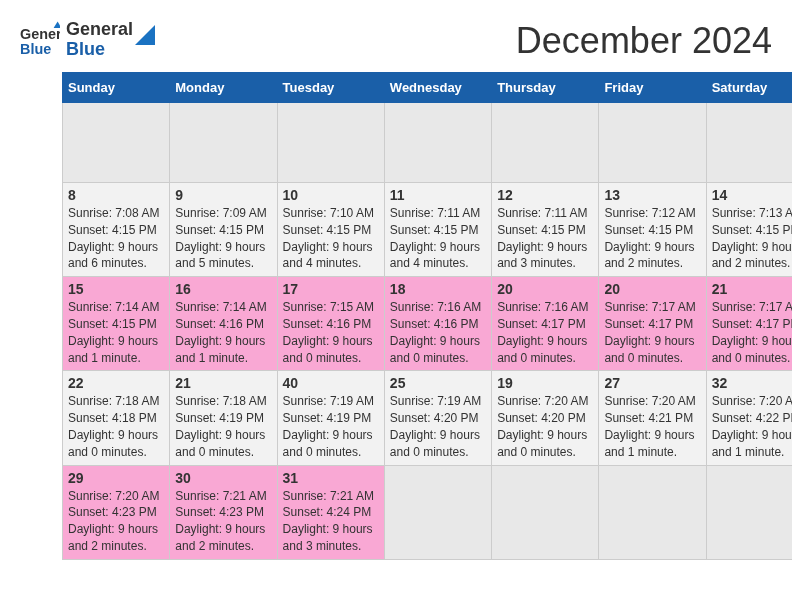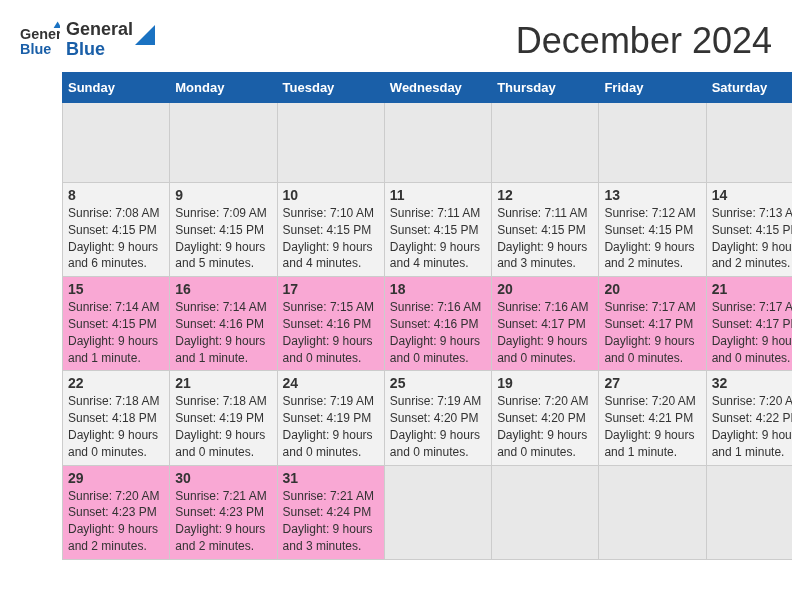--- a/index.html
+++ b/index.html
@@ -138,21 +138,21 @@
         <td><span class="day-num">16</span><span class="day-info">Sunrise: 7:14 AM<br>Sunset: 4:16 PM<br>Daylight: 9 hours and 1 minute.</span></td>
         <td><span class="day-num">17</span><span class="day-info">Sunrise: 7:15 AM<br>Sunset: 4:16 PM<br>Daylight: 9 hours and 0 minutes.</span></td>
         <td><span class="day-num">18</span><span class="day-info">Sunrise: 7:16 AM<br>Sunset: 4:16 PM<br>Daylight: 9 hours and 0 minutes.</span></td>
         <td><span class="day-num">20</span><span class="day-info">Sunrise: 7:16 AM<br>Sunset: 4:17 PM<br>Daylight: 9 hours and 0 minutes.</span></td>
         <td><span class="day-num">20</span><span class="day-info">Sunrise: 7:17 AM<br>Sunset: 4:17 PM<br>Daylight: 9 hours and 0 minutes.</span></td>
         <td><span class="day-num">21</span><span class="day-info">Sunrise: 7:17 AM<br>Sunset: 4:17 PM<br>Daylight: 9 hours and 0 minutes.</span></td>
       </tr>
       <tr>
         <td><span class="day-num">22</span><span class="day-info">Sunrise: 7:18 AM<br>Sunset: 4:18 PM<br>Daylight: 9 hours and 0 minutes.</span></td>
         <td><span class="day-num">21</span><span class="day-info">Sunrise: 7:18 AM<br>Sunset: 4:19 PM<br>Daylight: 9 hours and 0 minutes.</span></td>
-        <td><span class="day-num">24</span><span class="day-info">Sunrise: 7:19 AM<br>Sunset: 4:19 PM<br>Daylight: 9 hours and 0 minutes.</span></td>
+        <td><span class="day-num">40</span><span class="day-info">Sunrise: 7:19 AM<br>Sunset: 4:19 PM<br>Daylight: 9 hours and 0 minutes.</span></td>
         <td><span class="day-num">25</span><span class="day-info">Sunrise: 7:19 AM<br>Sunset: 4:20 PM<br>Daylight: 9 hours and 0 minutes.</span></td>
         <td><span class="day-num">19</span><span class="day-info">Sunrise: 7:20 AM<br>Sunset: 4:20 PM<br>Daylight: 9 hours and 0 minutes.</span></td>
         <td><span class="day-num">27</span><span class="day-info">Sunrise: 7:20 AM<br>Sunset: 4:21 PM<br>Daylight: 9 hours and 1 minute.</span></td>
         <td><span class="day-num">32</span><span class="day-info">Sunrise: 7:20 AM<br>Sunset: 4:22 PM<br>Daylight: 9 hours and 1 minute.</span></td>
       </tr>
       <tr>
         <td><span class="day-num">29</span><span class="day-info">Sunrise: 7:20 AM<br>Sunset: 4:23 PM<br>Daylight: 9 hours and 2 minutes.</span></td>
         <td><span class="day-num">30</span><span class="day-info">Sunrise: 7:21 AM<br>Sunset: 4:23 PM<br>Daylight: 9 hours and 2 minutes.</span></td>
         <td><span class="day-num">31</span><span class="day-info">Sunrise: 7:21 AM<br>Sunset: 4:24 PM<br>Daylight: 9 hours and 3 minutes.</span></td>
         <td class="empty"></td>

